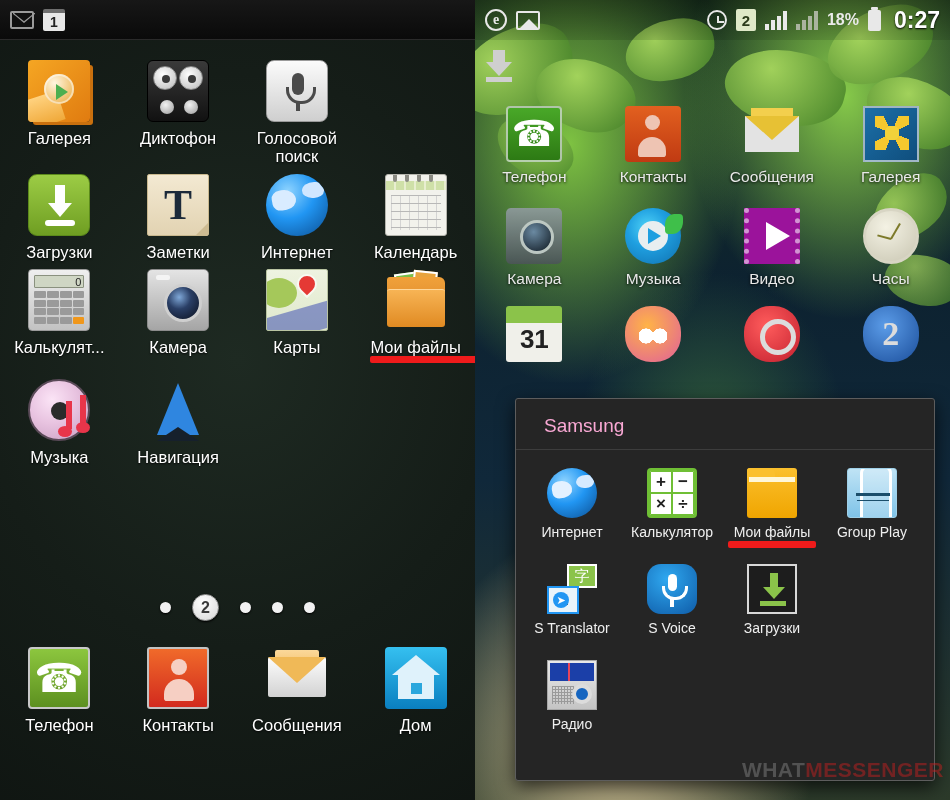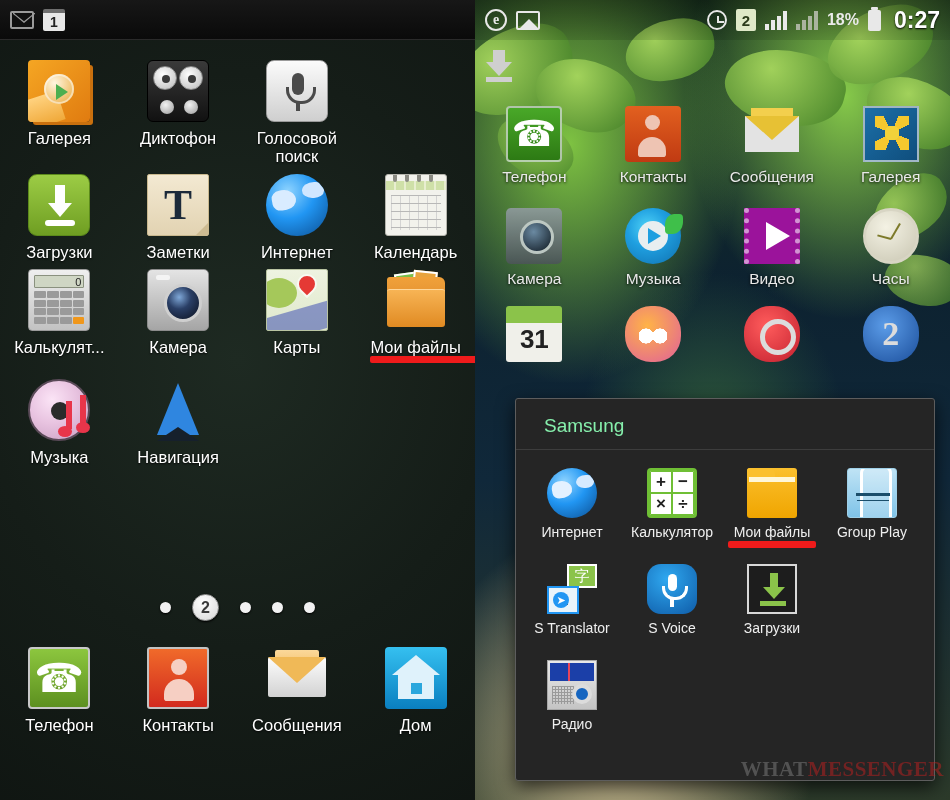--- a/index.html
+++ b/index.html
@@ -584,21 +584,21 @@
     font-family:"Liberation Serif", serif; }
 
   
   .folder {
     position:absolute; left:40px; top:398px; width:420px; height:383px; z-index:40;
     background: #252525; border:1px solid #5d5d5d; border-radius:3px;
     box-shadow: 0 6px 18px rgba(0,0,0,.7);
     overflow:hidden;
   }
   .folder-title {
-    color:#86efac; font-size:19px; padding: 16px 0 12px 28px;
+    color:#f9a8d4; font-size:19px; padding: 16px 0 12px 28px;
     border-bottom: 1px solid #3d3d3d;
   }
   .folder-grid { padding: 10px 6px 0 6px; }
   .folder-row { display:flex; }
   .folder-cell {
     width:100px; display:flex; flex-direction:column; align-items:center; padding-top:8px;
     position:relative;
   }
   .folder-cell .label { color:#efefef; font-size:14px; margin-top:6px; text-align:center; }
   .fi { width:50px;height:50px; position:relative; }
@@ -697,21 +697,21 @@
     position:absolute; right:4px; bottom:5px; width:20px;height:20px;border-radius:50%;
     background:#1565c0; border:4px solid #dcdcdc;
   }
   .fi-radio .mesh {
     position:absolute; left:4px; bottom:5px; width:22px;height:18px;
     background: repeating-linear-gradient(90deg,#9a9a9a 0 1px, transparent 1px 3px),
                 repeating-linear-gradient(#9a9a9a 0 1px, transparent 1px 3px);
   }
   .watermark {
     position:absolute; right:6px; bottom:18px; z-index:60;
-    font-size:21px; font-weight:bold; letter-spacing:.5px; opacity:.45;font-family:Liberation Serif, serif;
+    font-size:21px; font-weight:bold; letter-spacing:.5px; opacity:.45;
   }
   .wm-a { color:#8a8a8a; }
   .wm-b { color:#d02020; }
 </style>
 </head>
 <body>
 
 <div class="screens">
 
   <div class="phone-left">

